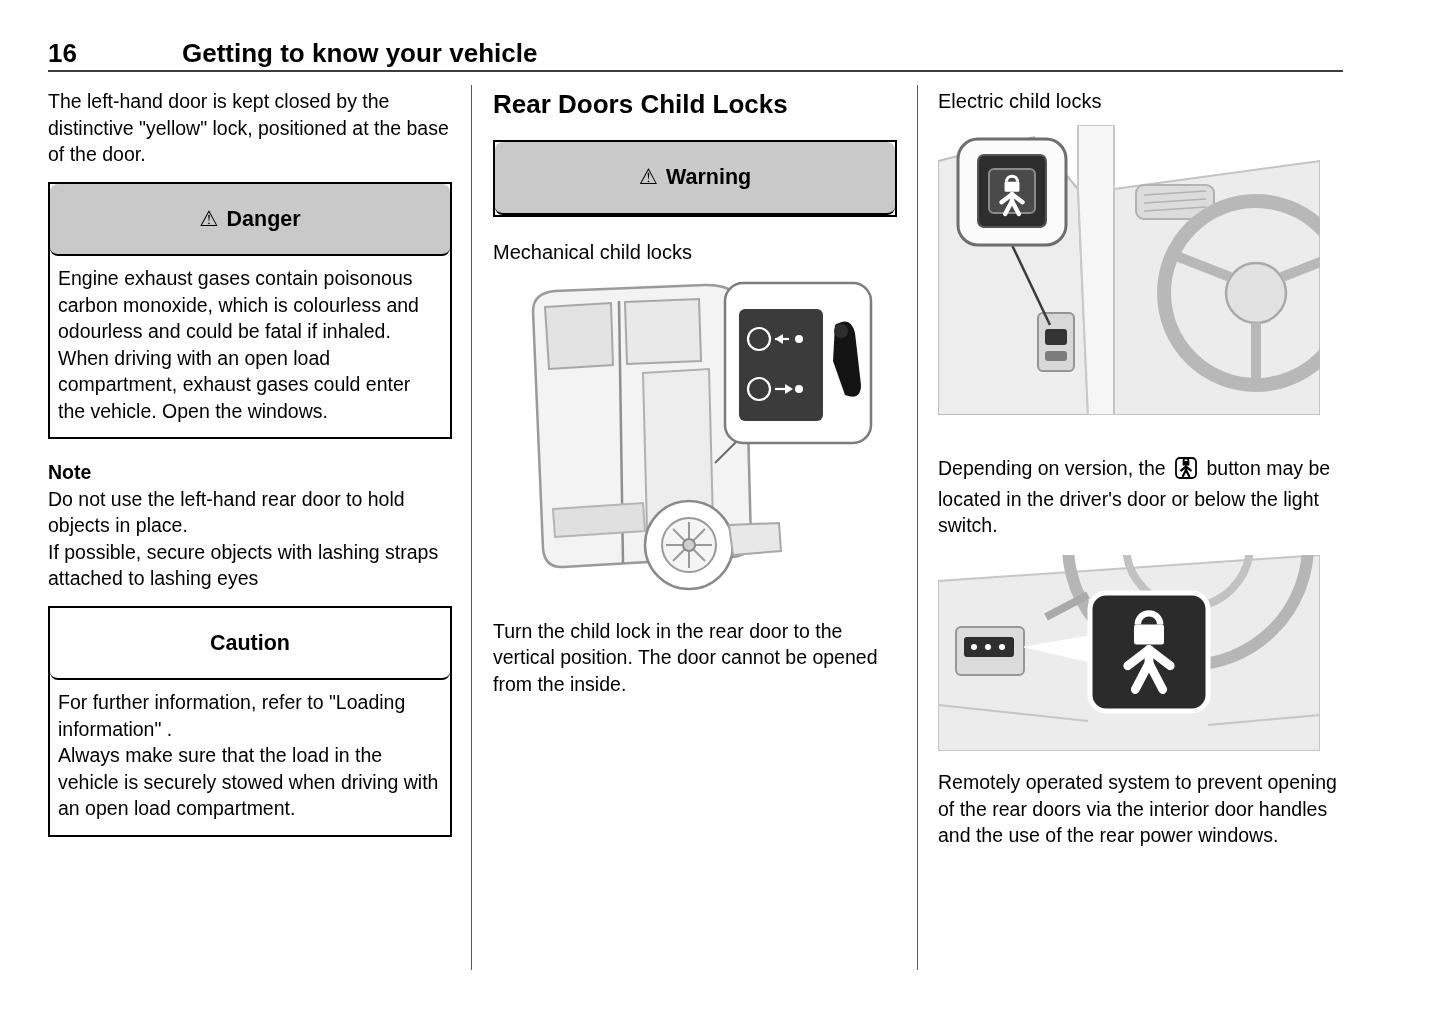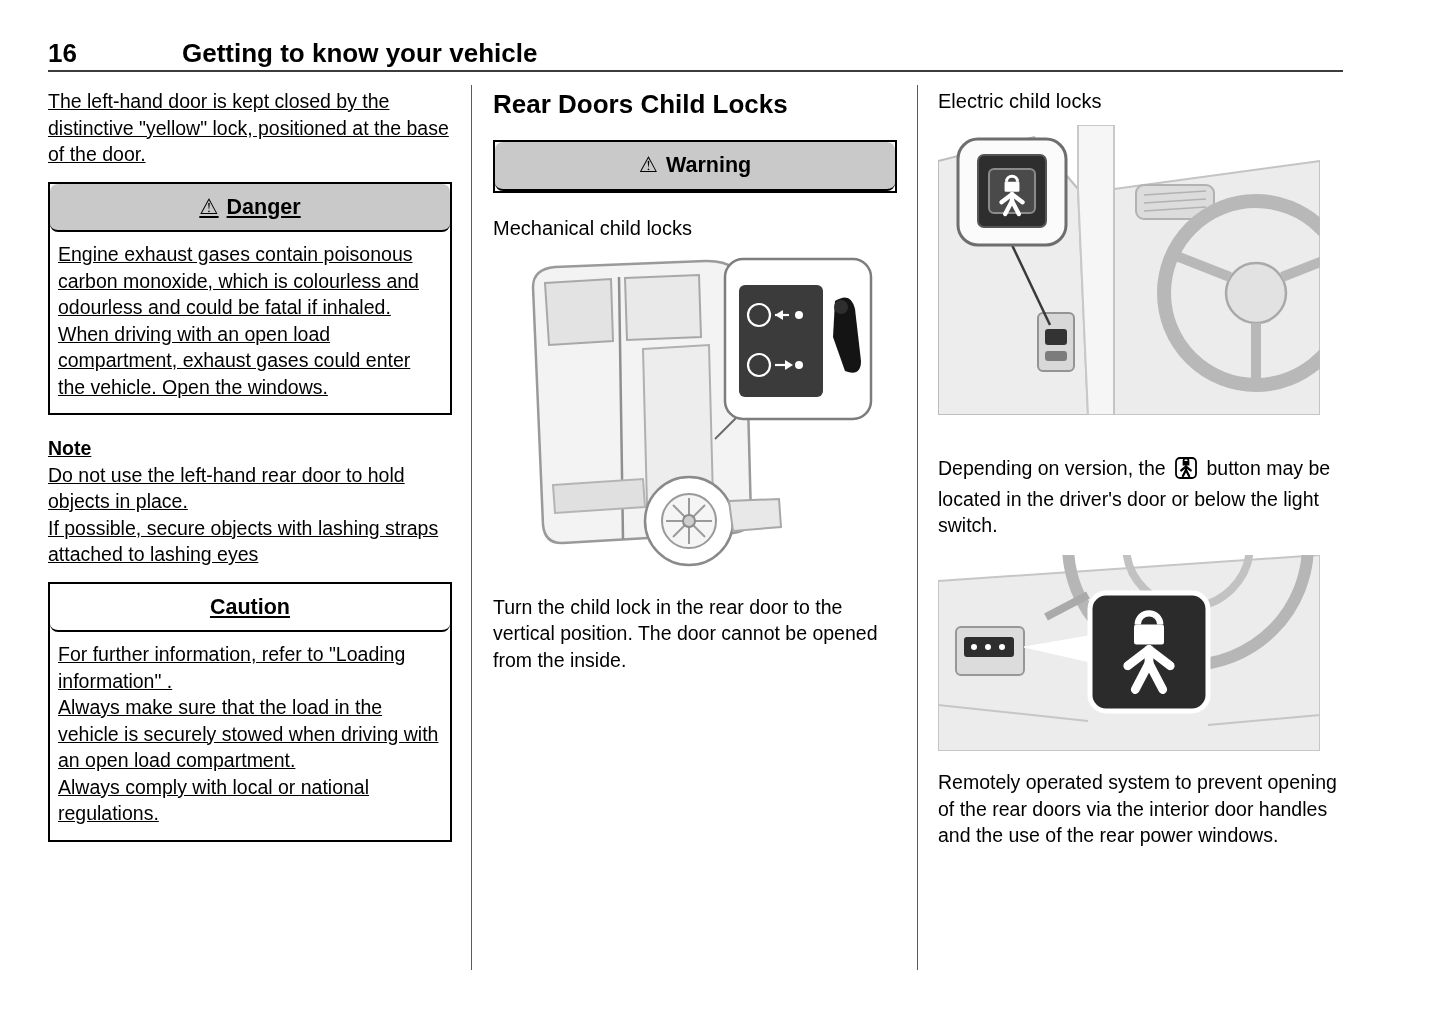--- a/index.html
+++ b/index.html
@@ -8,26 +8,26 @@
   .page { position:relative; width:1445px; height:1018px; background:#ffffff; overflow:hidden; }
 
   .page-num { position:absolute; left:48px; top:38px; font-size:26px; font-weight:bold; }
   .page-title { position:absolute; left:182px; top:38px; font-size:26px; font-weight:bold; margin:0; }
   .header-rule { position:absolute; left:48px; top:70px; width:1295px; height:2px; background:#3c3c3c; }
 
   .vdiv { position:absolute; top:85px; width:1px; height:885px; background:#5a5a5a; }
   .vdiv-1 { left:471px; } .vdiv-2 { left:917px; }
 
   .col { position:absolute; top:88px; width:404px; font-size:19.5px; line-height:26.5px; }
-  .col-1 { left:48px;text-decoration:underline; } .col-2 { left:493px; } .col-3 { left:938px; }
+  .col-1 { left:48px; } .col-2 { left:493px; } .col-3 { left:938px; }
 
   p { margin:0; }
 
   .alert-box { border:2px solid #000; margin-top:14px; }
-  .alert-head { border-bottom:2px solid #000; text-align:center; padding:10px 4px; font-size:21.5px; font-weight:bold;border-radius:8px; }
+  .alert-head { border-bottom:2px solid #000; text-align:center; padding:22px 4px; font-size:21.5px; font-weight:bold;border-radius:8px; }
   .alert-head.gray { background:#c9c9c9; }
   .alert-head .tri { margin-right:8px; font-weight:normal; }
   .alert-body { padding:9px 8px 13px 8px; }
 
   .note-title { font-weight:bold; margin-top:20px; }
 
   .section-heading { font-size:26px; font-weight:bold; margin:0 0 20px 0; line-height:32px; }
   .sub-heading { font-size:20px; font-weight:normal; margin:22px 0 8px 0; }
   .col-3 .sub-heading { margin-top:0; }
 
@@ -70,21 +70,20 @@
     <p>Do not use the left-hand rear door to hold objects in place.</p>
     <p>If possible, secure objects with lashing straps attached to lashing eyes</p>
 
     <div class="alert-box">
       <div class="alert-head">
         <span>Caution</span>
       </div>
       <div class="alert-body">
         <p>For further information, refer to "Loading information" .</p>
         <p>Always make sure that the load in the vehicle is securely stowed when driving with an open load compartment.</p>
-        <p>Always comply with local or national regulations.</p>
       </div>
     </div>
   </div>
 
   <div class="col col-2">
     <h2 class="section-heading">Rear Doors Child Locks</h2>
 
     <div class="alert-box" style="margin-top:0;">
       <div class="alert-head gray">
         <span class="tri">⚠</span><span>Warning</span>

